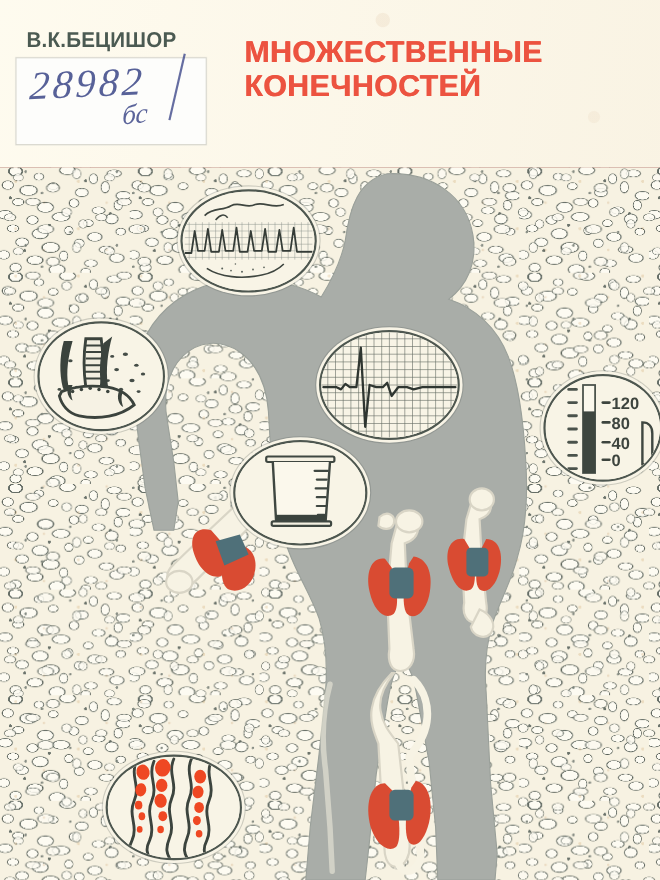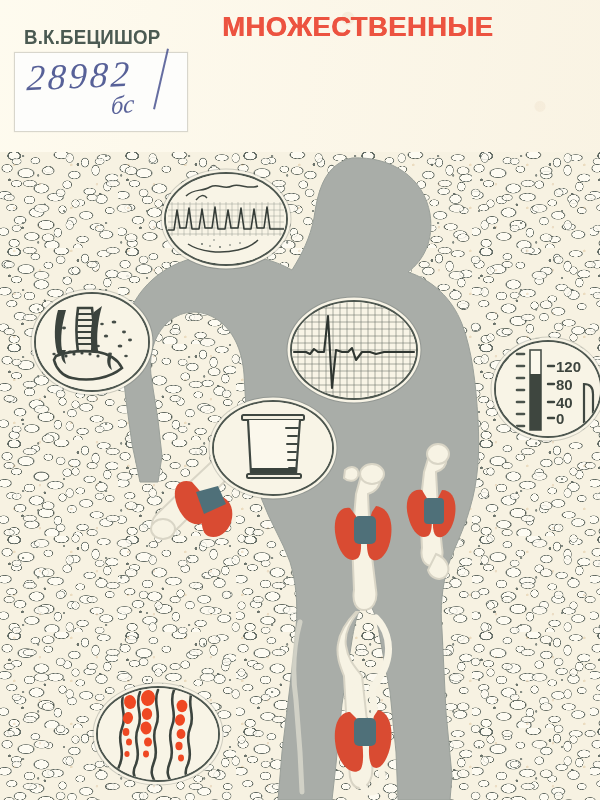--- a/index.html
+++ b/index.html
@@ -82,21 +82,21 @@
     position:absolute;
     left:160px; top:48px;
     width:2px; height:62px;
     background:#4a5490;
     transform:rotate(13deg);
     opacity:.85;
     z-index:3;
   }
   .title-block{
     position:absolute;
-    left:222px; top:12px;
+    left:222px; top:32px;
     width:368px;
     z-index:3;
   }
   .title-line{
     color:#ec5340;
     font-weight:bold;
     font-size:27.5px;
     line-height:30.5px;
     letter-spacing:.4px;
     white-space:nowrap;
@@ -227,20 +227,21 @@
     <div class="author">В.К.БЕЦИШОР</div>
 
     <div class="label-sticker">
       <div class="acc-num">28982</div>
       <div class="acc-sub">бс</div>
     </div>
     <div class="acc-slash"></div>
 
     <div class="title-block">
       <div class="title-line t1">МНОЖЕСТВЕННЫЕ</div>
+      <div class="title-line t3">КОНЕЧНОСТЕЙ</div>
     </div>
   </div>
 
   <div id="art">
 
     <div class="bone-tex"></div>
     <div class="bone-tex2"></div>
     <div class="paper-grain"></div>
 
     <svg class="silhouette" viewBox="0 0 600 648">

